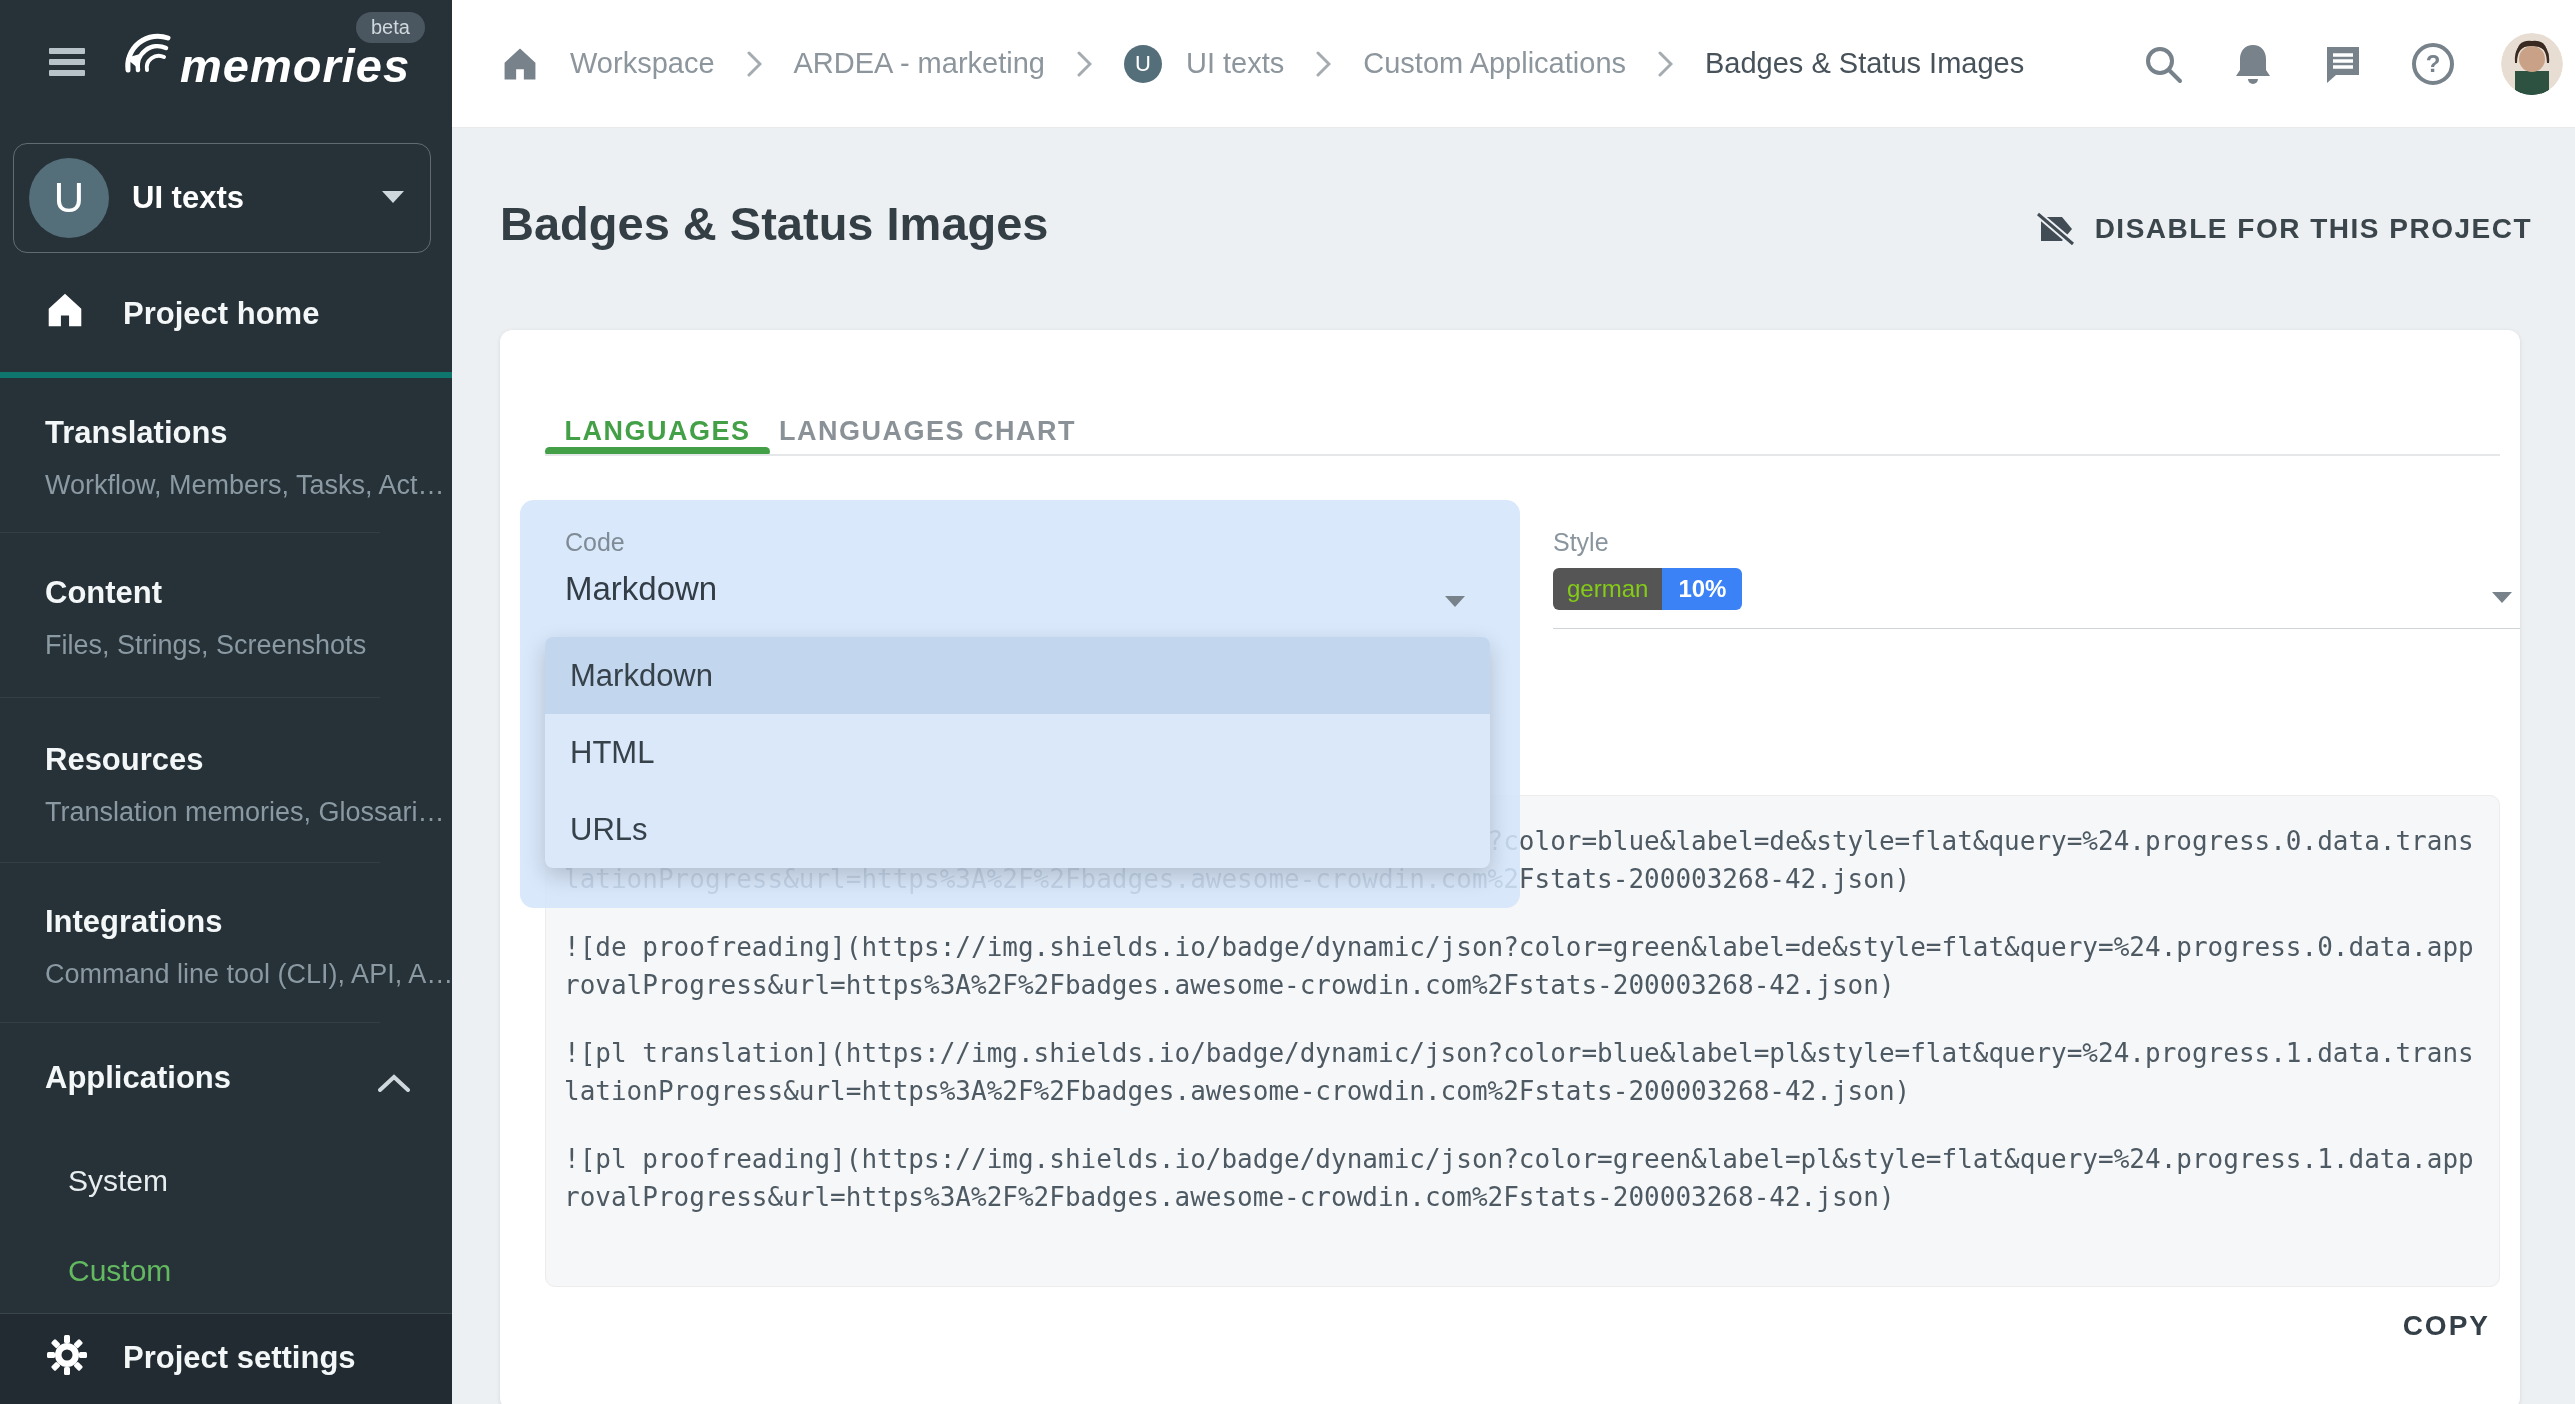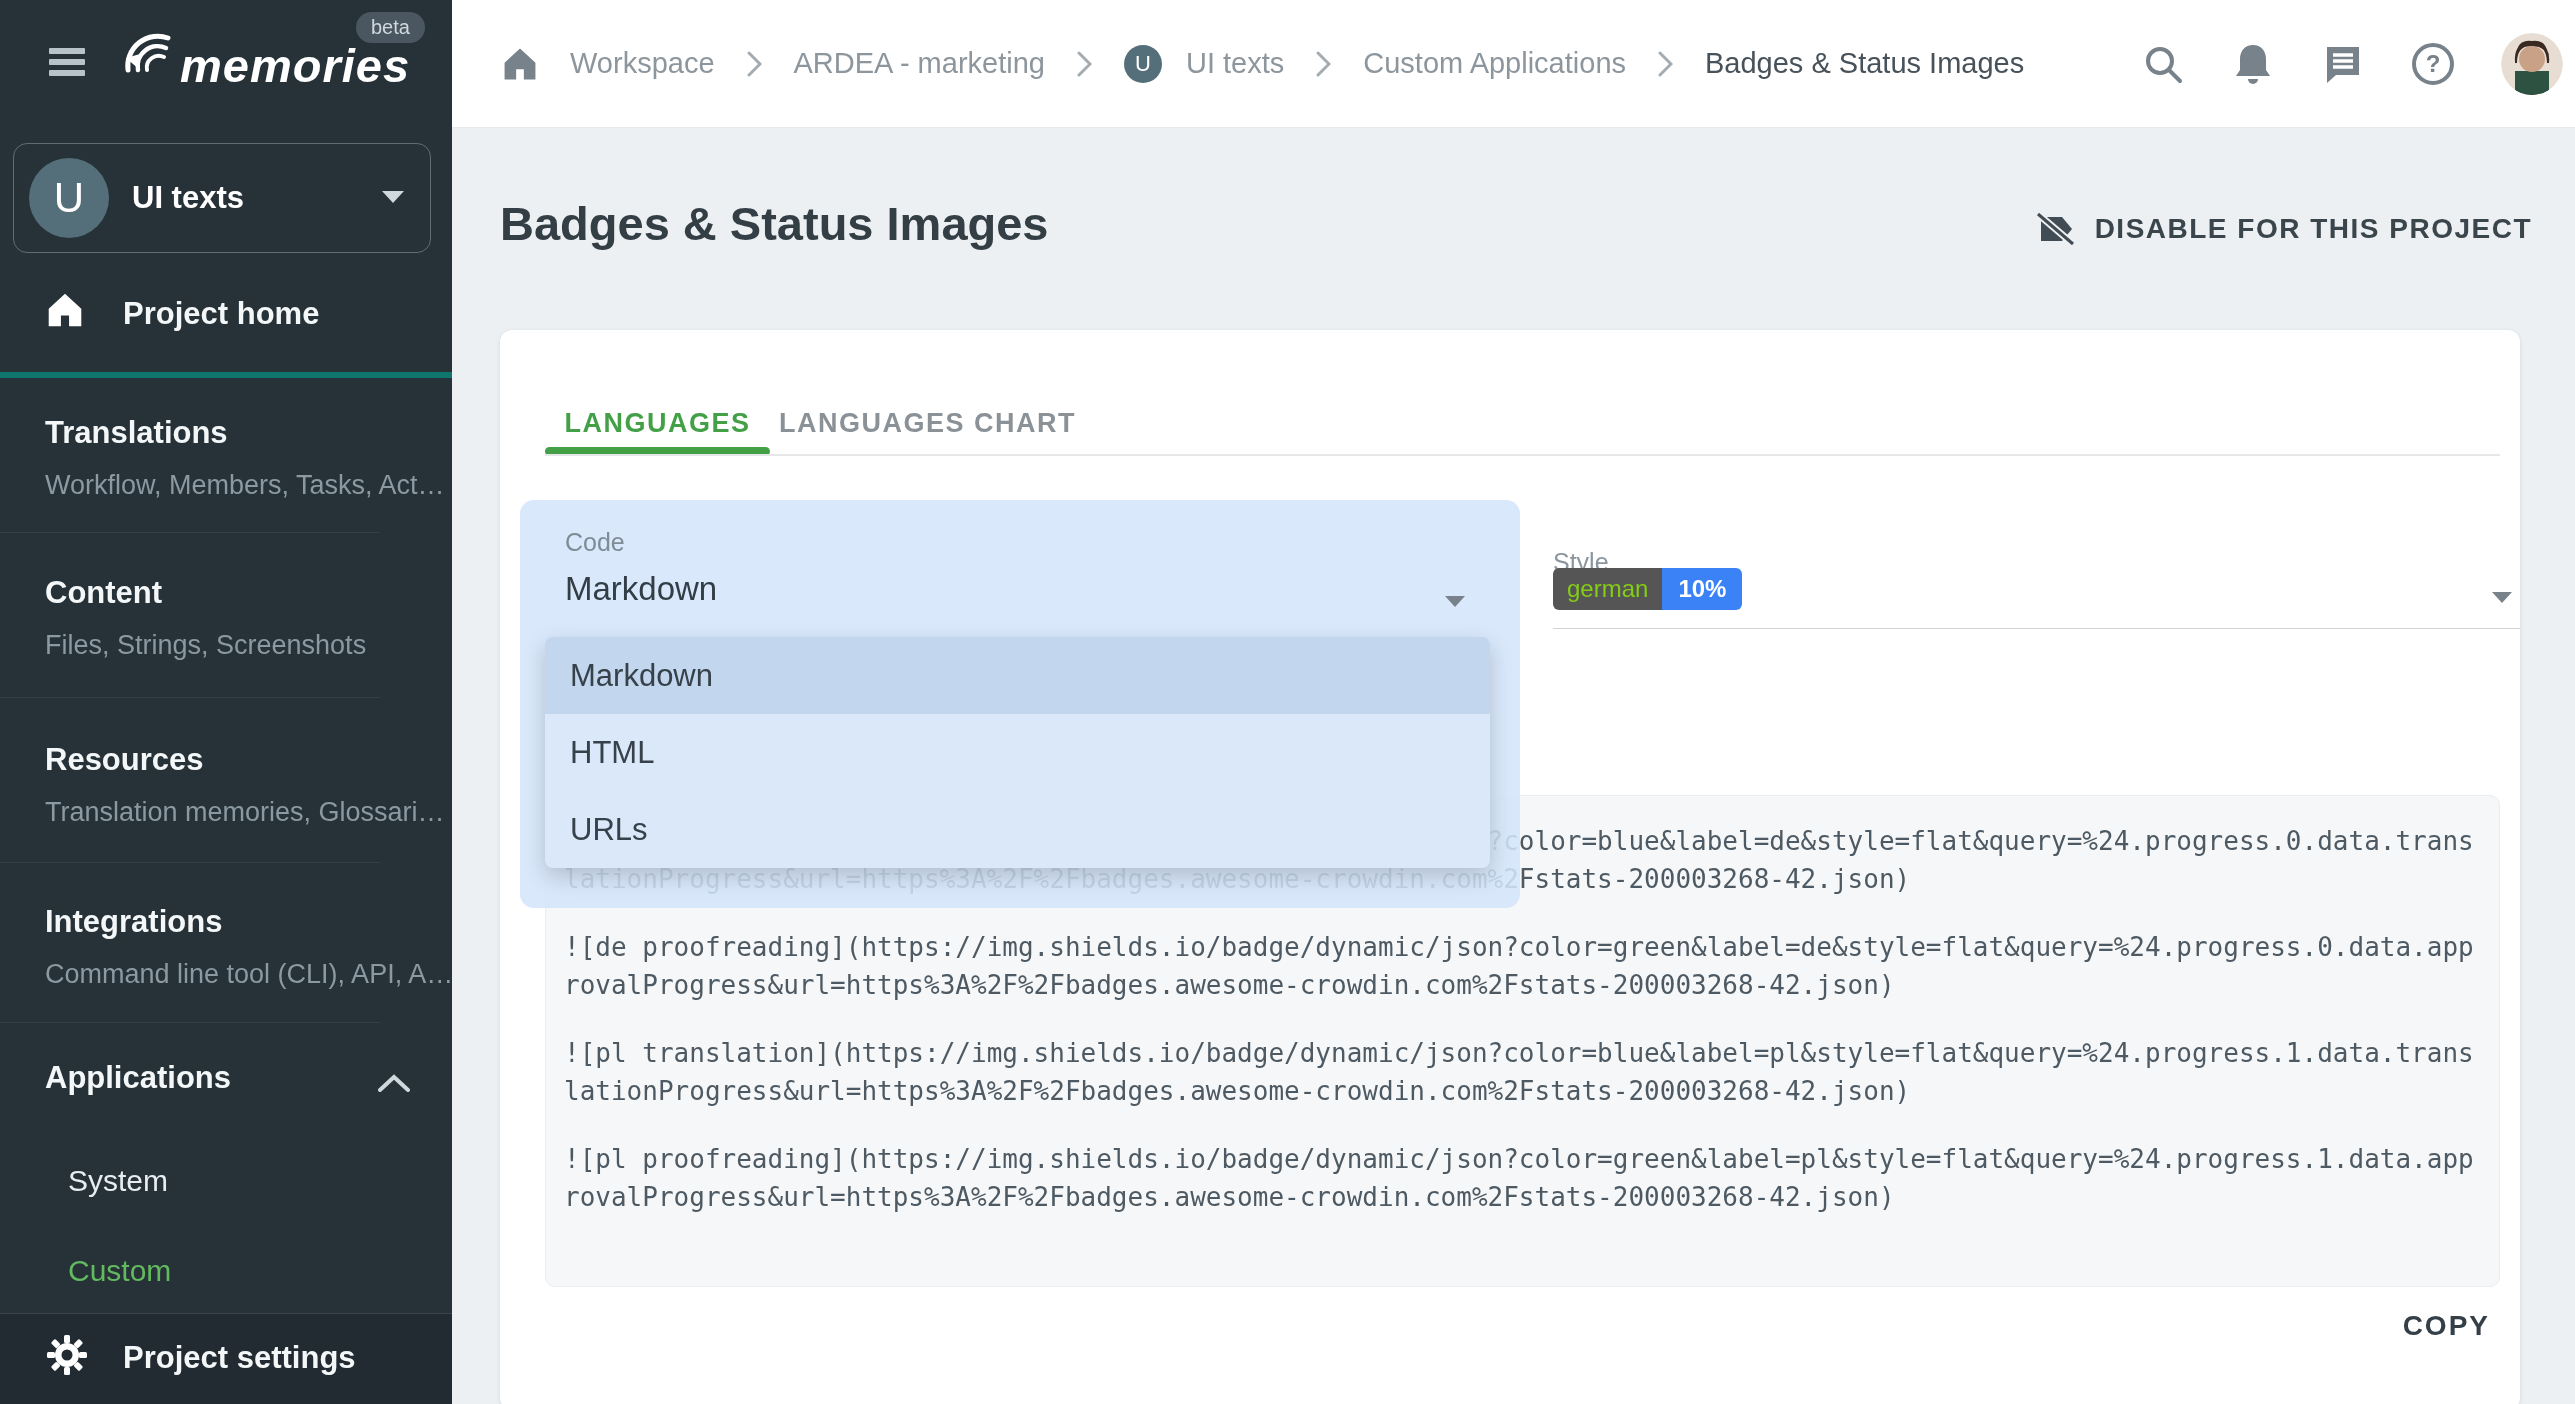--- a/index.html
+++ b/index.html
@@ -56,30 +56,30 @@
 
   
   .page-title{position:absolute;left:500px;top:196px;font-size:47px;font-weight:bold;color:#333e45;}
   .disable-btn{position:absolute;right:43px;top:212px;display:flex;align-items:center;gap:20px;
                font-size:28px;font-weight:bold;letter-spacing:1.5px;color:#3a454c;cursor:pointer;}
 
   .card{position:absolute;left:500px;top:330px;width:2020px;height:1080px;background:#fff;
         border-radius:12px;box-shadow:0 1px 4px rgba(0,0,0,.10);}
 
   
-  .tab{position:absolute;top:60px;height:66px;font-size:27px;font-weight:bold;letter-spacing:1.5px;
+  .tab{position:absolute;top:68px;height:66px;font-size:27px;font-weight:bold;letter-spacing:1.5px;
        display:flex;align-items:center;justify-content:center;cursor:pointer;}
   .tab1{left:45px;width:225px;color:#43a047;}
   .tab2{left:270px;width:315px;color:#8a9298;}
   .tab-underline{position:absolute;left:45px;top:117px;width:225px;height:9px;background:#43a047;border-radius:6px;}
   .tab-divider{position:absolute;left:45px;top:124px;width:1955px;height:2px;background:#e5e7e9;}
 
   
   .style-field{position:absolute;left:1053px;top:170px;width:967px;height:130px;cursor:pointer;}
-  .style-field .flabel{position:absolute;left:0;top:28px;font-size:25px;color:#8a959e;margin-top:20px;}
+  .style-field .flabel{position:absolute;left:0;top:28px;font-size:25px;color:#8a959e;}
   .style-field .underline{position:absolute;left:0;right:0;top:128px;height:1px;background:#cfd4d7;}
   .style-caret{position:absolute;right:8px;top:92px;width:0;height:0;border-left:10px solid transparent;
                border-right:10px solid transparent;border-top:11px solid #77828a;}
   .shield-badge{position:absolute;left:0;top:68px;display:inline-flex;font-size:24px;line-height:24px;}
   .shield-badge .seg1{background:#555555;color:#84cc16;padding:9px 14px;border-radius:6px 0 0 6px;}
   .shield-badge .seg2{background:#3b82f6;color:#fff;font-weight:bold;padding:9px 16px;border-radius:0 6px 6px 0;}
 
   
   .code-block{position:absolute;left:45px;top:465px;width:1955px;height:492px;box-sizing:border-box;
               background:#f6f7f8;border:1px solid #ececed;border-radius:10px;padding:26px 18px;z-index:1;}

